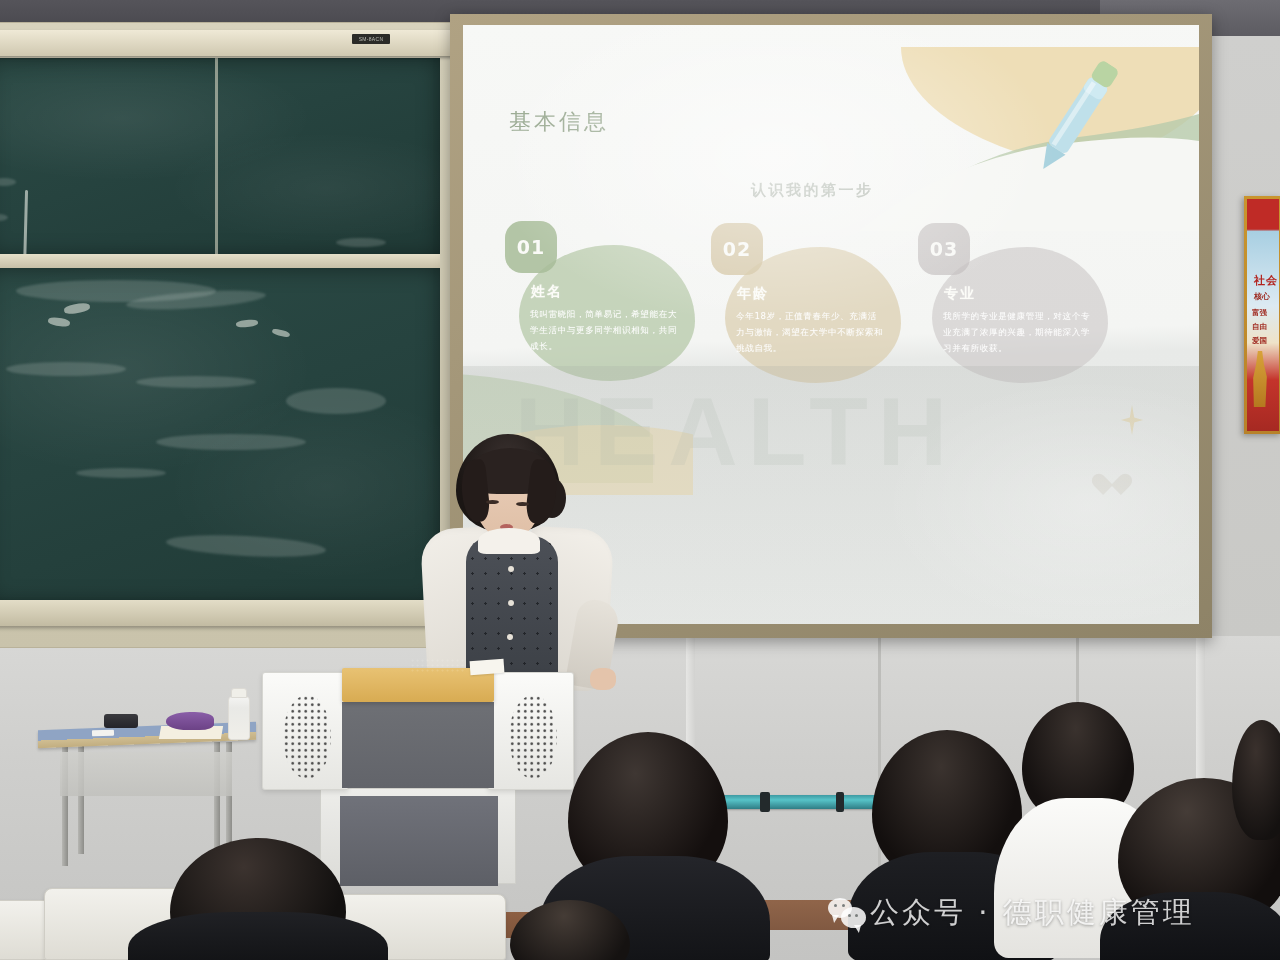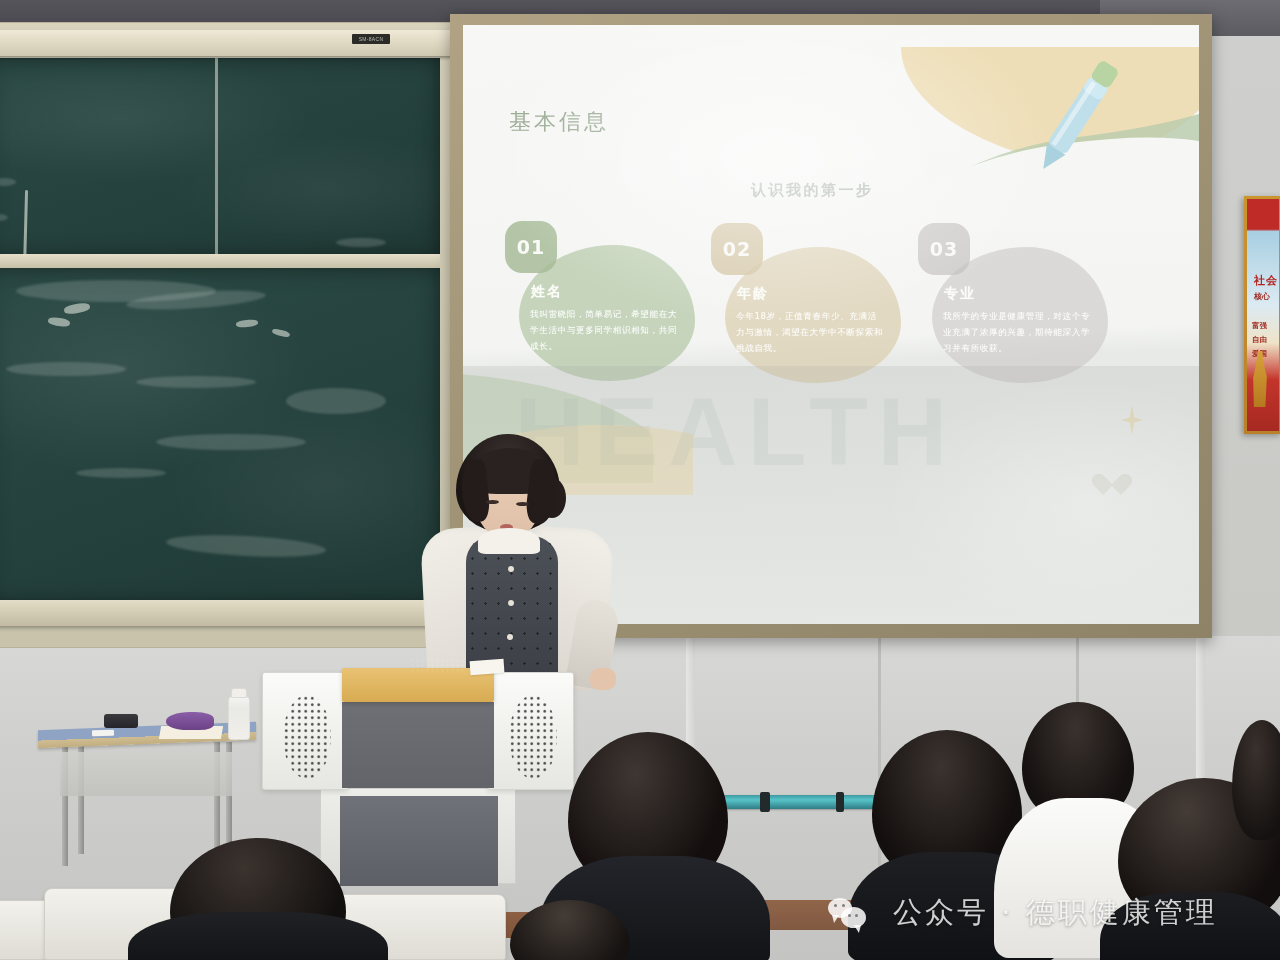--- a/index.html
+++ b/index.html
@@ -445,43 +445,43 @@
   .poster-t1 {
     position: absolute; left: 7px; top: 74px; font-size: 11px; color: #b3241f;
     font-weight: 700; letter-spacing: 1px; white-space: nowrap;
     font-family: "DejaVu Sans", sans-serif;
   }
   .poster-t2 {
     position: absolute; left: 7px; top: 92px; font-size: 8px; color: #9c2a20;
     font-weight: 700; white-space: nowrap; font-family: "DejaVu Sans", sans-serif;
   }
   .poster-lines {
-    position: absolute; left: 5px; top: 120px; font-size: 7.5px; color: #a33228;
+    position: absolute; left: 5px; top: 108px; font-size: 7.5px; color: #a33228;
     line-height: 1.85; white-space: nowrap; font-weight: 700;
-    font-family: Liberation Sans, sans-serif;
+    font-family: Liberation Mono, monospace;
   }
   .poster-fig {
     position: absolute; left: 4px; top: 152px; width: 18px; height: 56px;
     background: linear-gradient(180deg,#d8a23a,#b5791f);
     clip-path: polygon(38% 0%, 62% 0%, 72% 24%, 88% 46%, 80% 100%, 16% 100%, 12% 48%, 28% 24%);
   }
 
   
   .head { position: absolute; border-radius: 50% 50% 42% 42% / 56% 56% 44% 44%; }
   .neckshoulder { position: absolute; border-radius: 40% 40% 8% 8% / 60% 60% 10% 10%; }
   .chair {
     position: absolute; background: linear-gradient(180deg,#f2f1ec,#dedcd4);
     border: 1px solid #cfcdc5; border-radius: 8px 8px 3px 3px;
     box-shadow: 0 2px 4px rgba(0,0,0,.12);
   }
 
   
   .watermark {
     position: absolute; left: 828px; top: 893px;
-    display: flex; align-items: center; gap: 27px;
+    display: flex; align-items: center; gap: 4px;
     color: rgba(255,255,255,.80);
     font-size: 29px; letter-spacing: 3px;
     font-family: "DejaVu Sans", sans-serif;
     text-shadow: 0 1px 3px rgba(0,0,0,.35);
     white-space: nowrap;
   }
   .wechat-icon { position: relative; width: 38px; height: 30px; }
   .wechat-icon .b1, .wechat-icon .b2 {
     position: absolute; background: rgba(255,255,255,.85); border-radius: 50%;
   }

